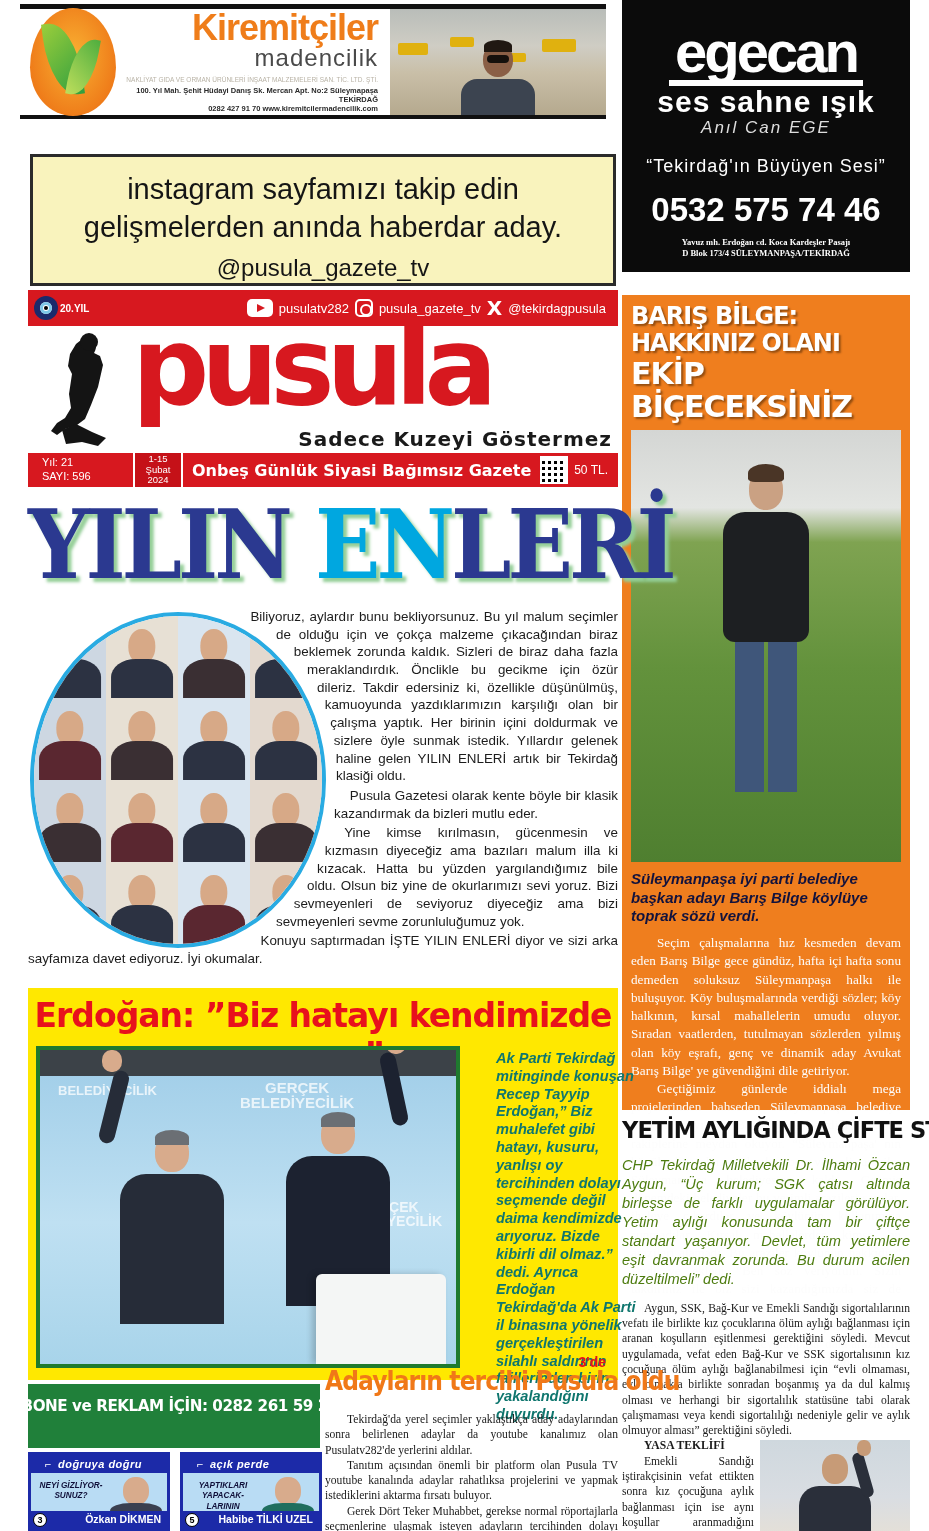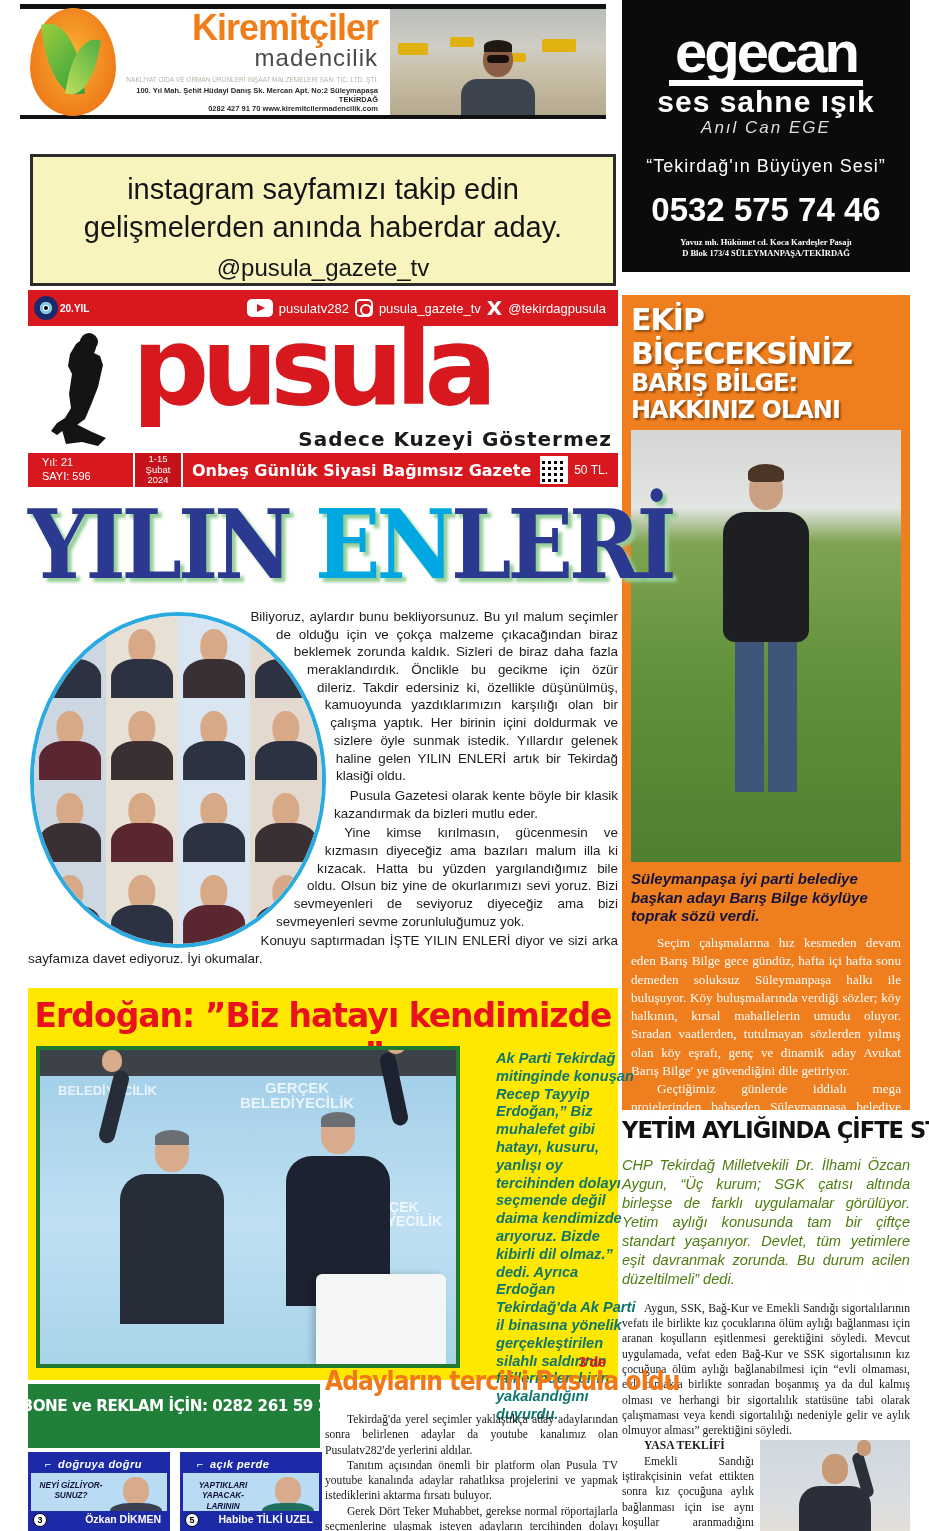--- a/index.html
+++ b/index.html
@@ -219,21 +219,21 @@
   </div>
 </section>
 
 <section class="abs ad-eg">
   <div class="eg-brand">egecan</div>
   <div class="eg-tag">ses sahne ışık</div>
   <div class="eg-owner">Anıl Can EGE</div>
   <div class="eg-slogan">“Tekirdağ'ın Büyüyen Sesi”</div>
   <div class="eg-phone">0532 575 74 46</div>
   <div class="eg-addr">
-    <div>Yavuz mh. Hükümet cd. Koca Kardeşler Pasajı</div>
+    <div>Yavuz mh. Erdoğan cd. Koca Kardeşler Pasajı</div>
     <div>D Blok 173/4 SÜLEYMANPAŞA/TEKİRDAĞ</div>
   </div>
 </section>
 
 <section class="abs insta-box">
   <div class="insta-l">instagram sayfamızı takip edin</div>
   <div class="insta-l">gelişmelerden anında haberdar aday.</div>
   <div class="insta-h">@pusula_gazete_tv</div>
 </section>
 
@@ -269,22 +269,22 @@
       <div>Şubat</div>
       <div>2024</div>
     </div>
     <div class="desc">Onbeş Günlük Siyasi Bağımsız Gazete</div>
     <div class="qr"></div>
     <div class="price">50 TL.</div>
   </div>
 </header>
 
 <article class="abs orange-art">
+  <div class="oa-h">BARIŞ BİLGE: HAKKINIZ OLANI</div>
   <div class="oa-h oa-h2">EKİP BİÇECEKSİNİZ</div>
-  <div class="oa-h">BARIŞ BİLGE: HAKKINIZ OLANI</div>
   <div class="oa-photo">
     <div class="bb-man">
       <div class="bb-head"></div>
         <div class="bb-vest"></div>
         <div class="bb-legs"></div>
     </div>
   </div>
   <div class="oa-cap">Süleymanpaşa iyi parti belediye başkan adayı Barış Bilge köylüye toprak sözü verdi.</div>
   <div class="oa-body">
     <p>Seçim çalışmalarına hız kesmeden devam eden Barış Bilge gece gündüz, hafta içi hafta sonu demeden soluksuz Süleymanpaşa halkı ile buluşuyor. Köy buluşmalarında verdiği sözler; köy halkının, kırsal mahallelerin umudu oluyor. Sıradan vaatlerden, tutulmayan sözlerden yılmış olan köy eşrafı, genç ve dinamik aday Avukat Barış Bilge' ye güvendiğini dile getiriyor.</p>

